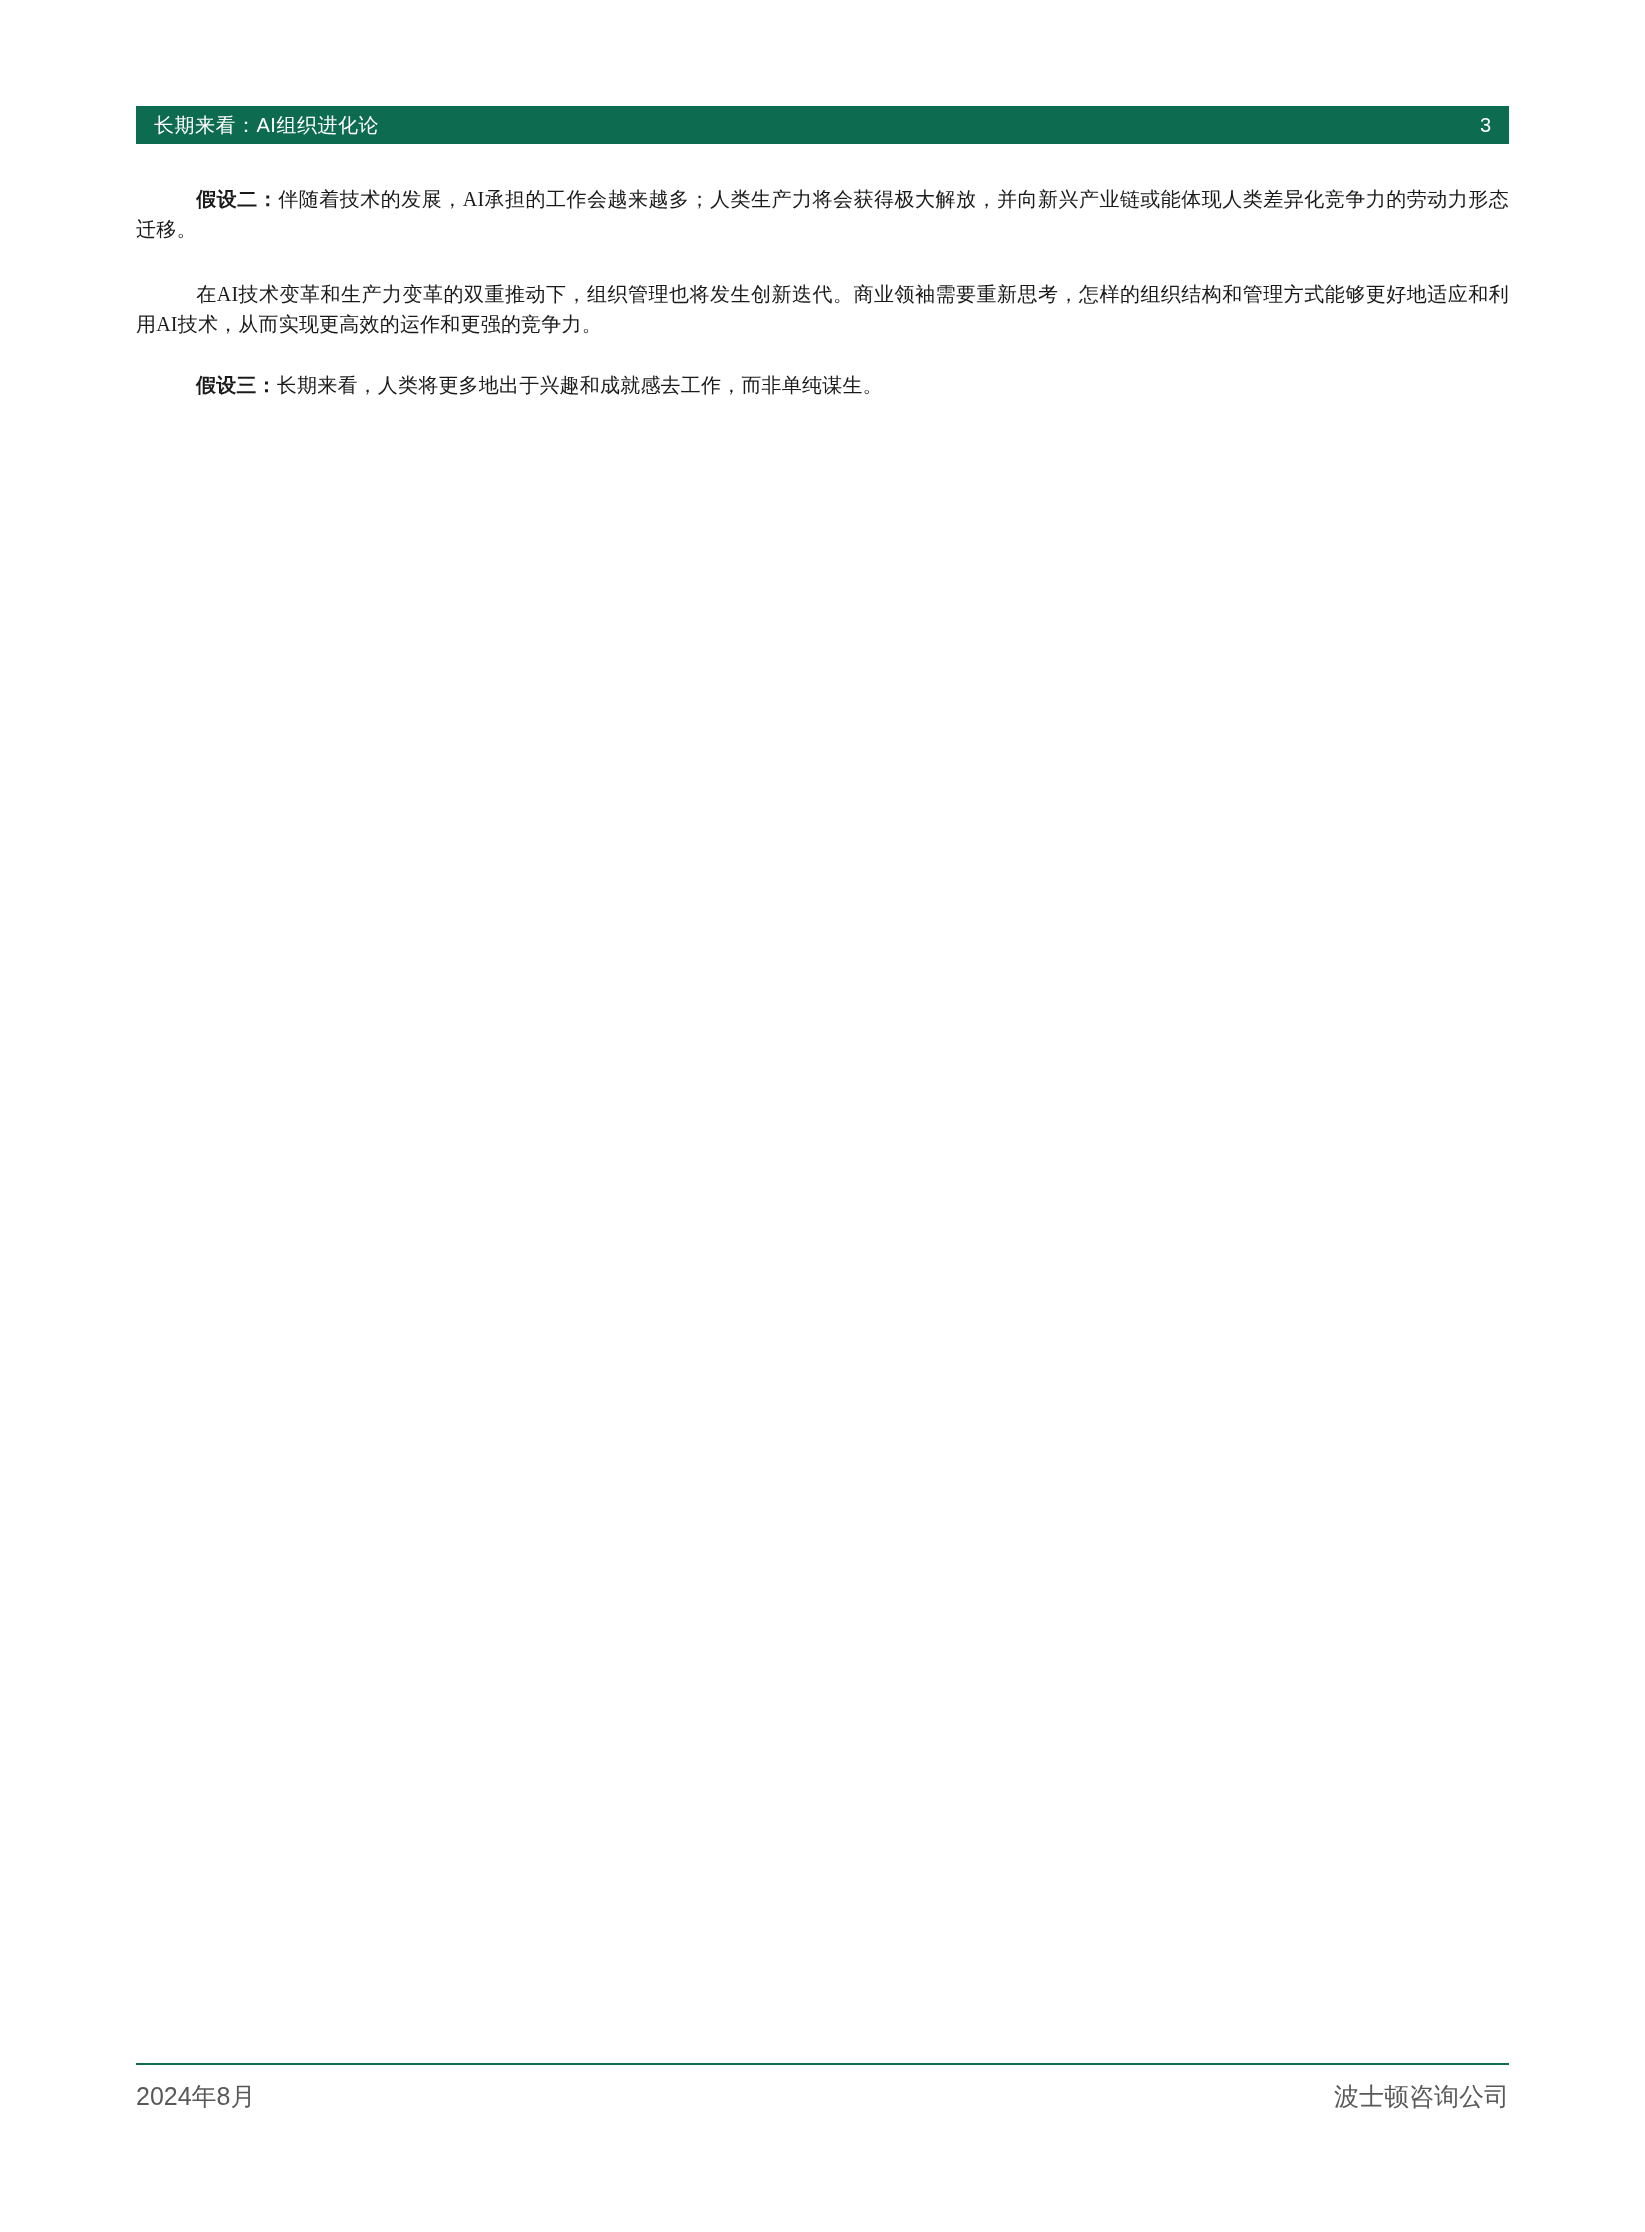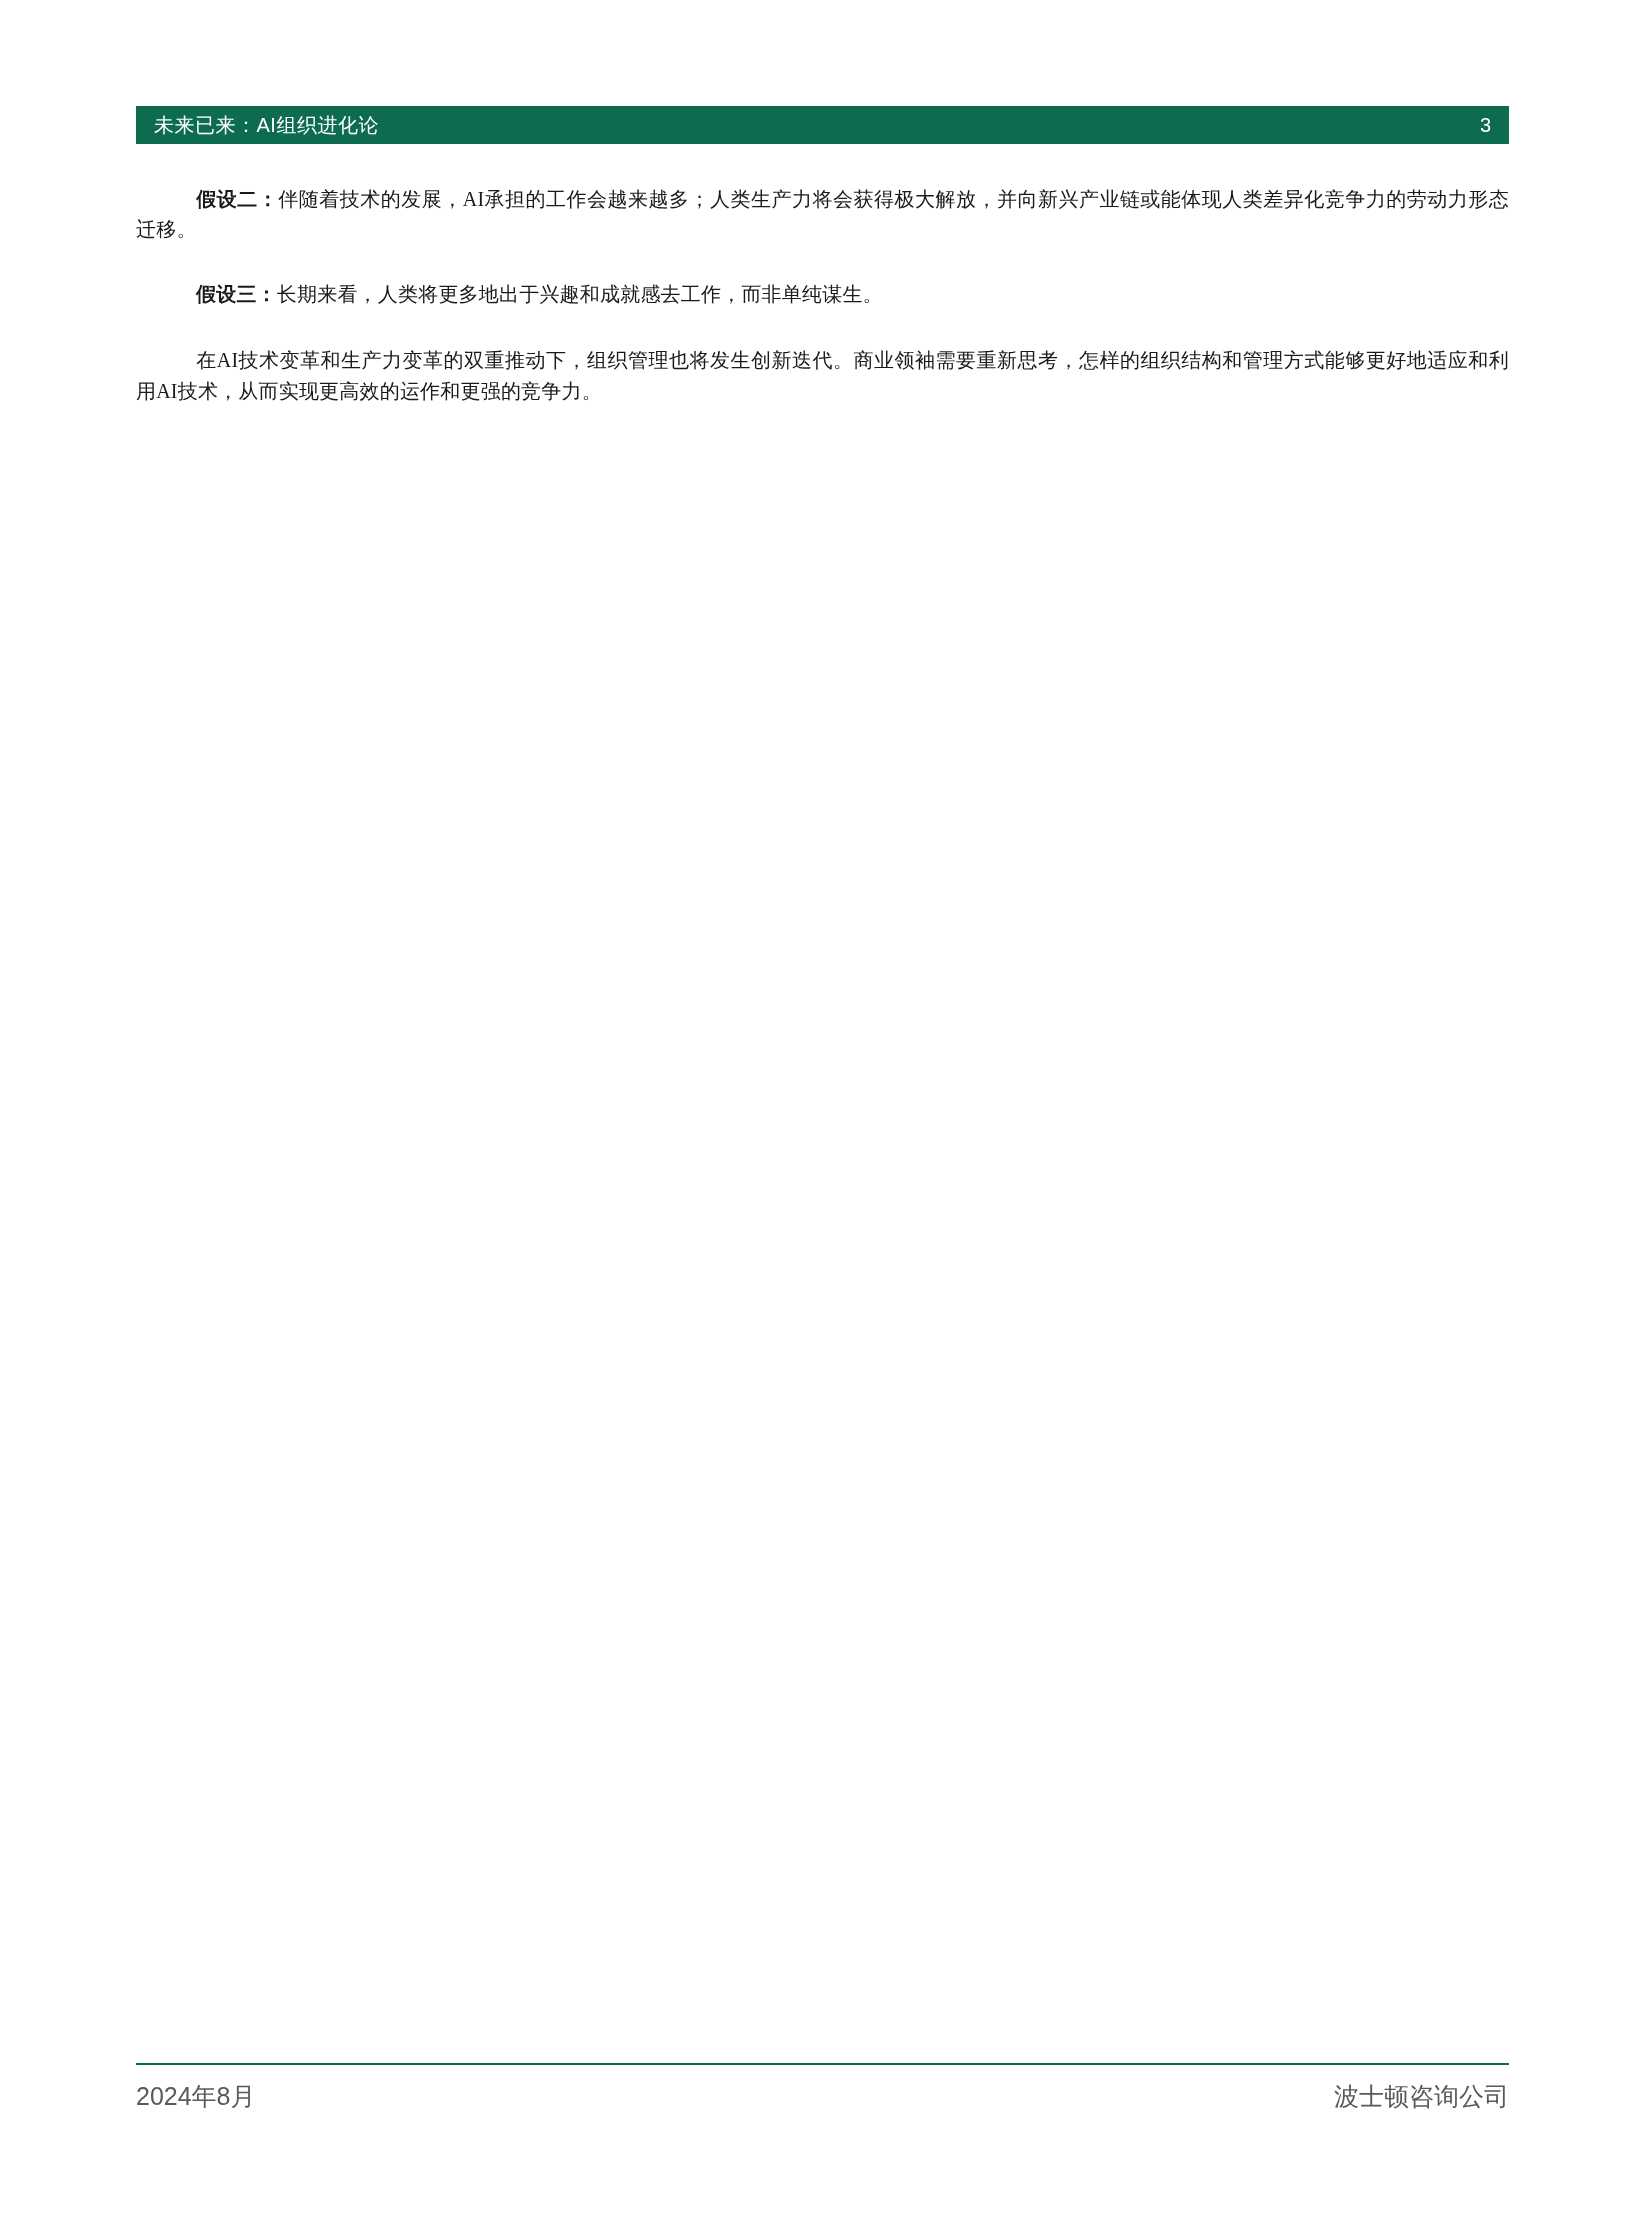--- a/index.html
+++ b/index.html
@@ -97,36 +97,36 @@
   }
   .footer-left { text-align: left; }
   .footer-right { text-align: left; }
 </style>
 </head>
 <body>
 
 <div class="page">
 
   <div class="header-band">
-    <span class="header-title">未来已来：AI组织进化论</span>
+    <span class="header-title">长期来看：AI组织进化论</span>
     <span class="header-page-number">3</span>
   </div>
 
   <div class="content">
 
     <p class="para para-spacer-1">
       <span class="indent"></span><span class="lead">假设二：</span><span>伴随着技术的发展，AI承担的工作会越来越多；人类生产力将会获得极大解放，并向新兴产业链或能体现人类差异化竞争力的劳动力形态迁移。</span>
     </p>
 
+    <p class="para">
+      <span class="indent"></span><span>在AI技术变革和生产力变革的双重推动下，组织管理也将发生创新迭代。商业领袖需要重新思考，怎样的组织结构和管理方式能够更好地适应和利用AI技术，从而实现更高效的运作和更强的竞争力。</span>
+    </p>
+
     <p class="para para-spacer-2">
       <span class="indent"></span><span class="lead">假设三：</span><span>长期来看，人类将更多地出于兴趣和成就感去工作，而非单纯谋生。</span>
-    </p>
-
-    <p class="para">
-      <span class="indent"></span><span>在AI技术变革和生产力变革的双重推动下，组织管理也将发生创新迭代。商业领袖需要重新思考，怎样的组织结构和管理方式能够更好地适应和利用AI技术，从而实现更高效的运作和更强的竞争力。</span>
     </p>
 
   </div>
 
   <div class="footer-rule"></div>
   <div class="footer">
     <span class="footer-left">2024年8月</span>
     <span class="footer-right">波士顿咨询公司</span>
   </div>
 

